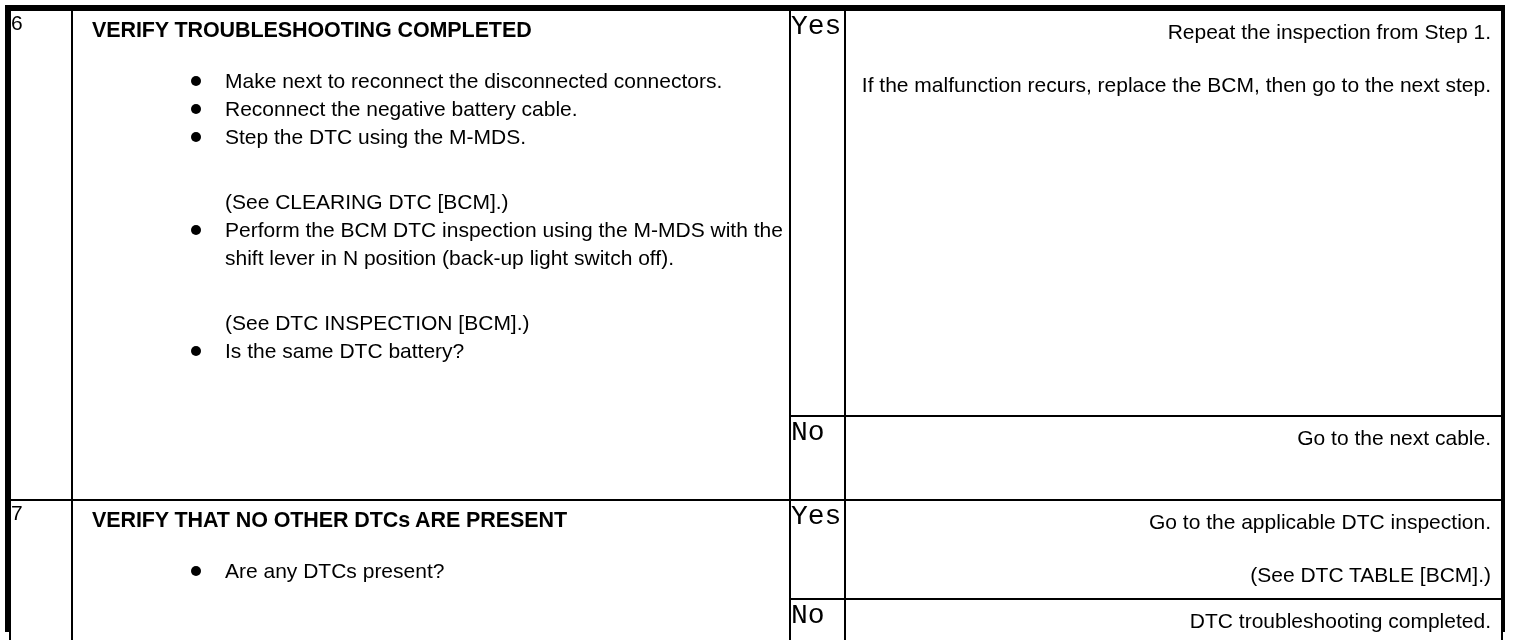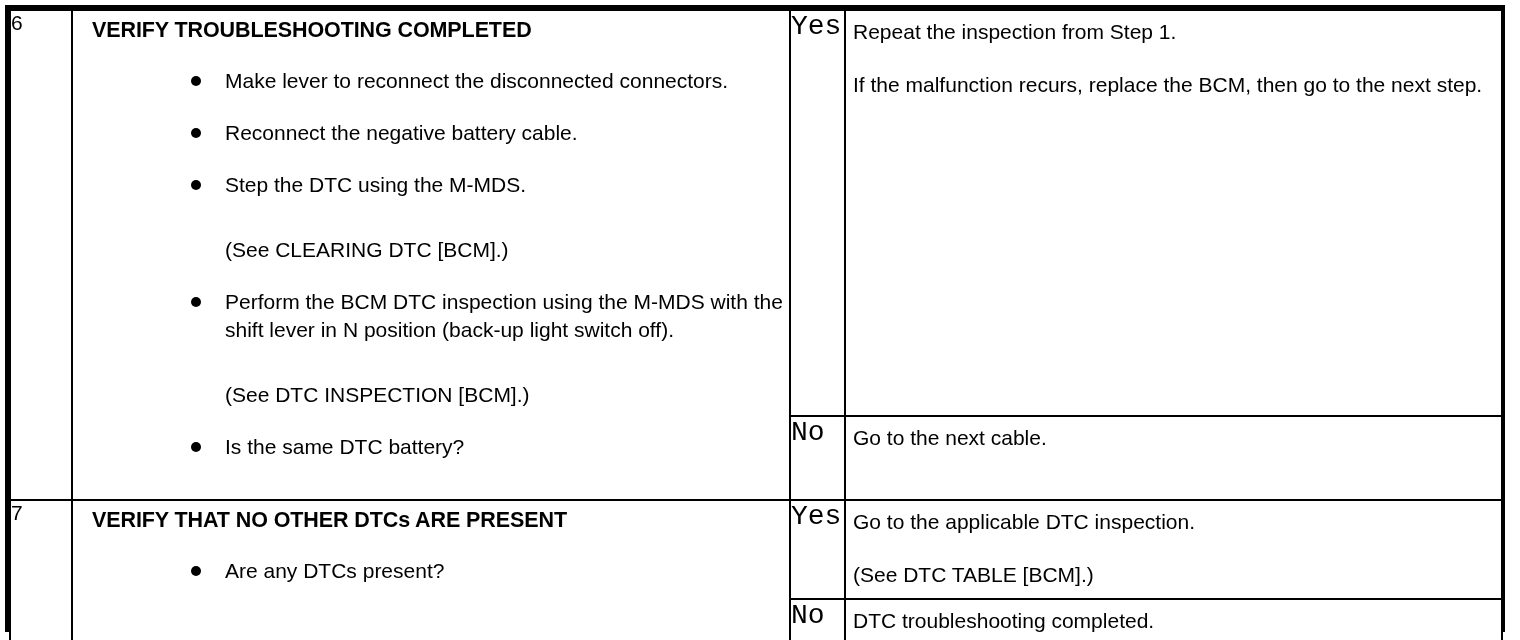--- a/index.html
+++ b/index.html
@@ -86,21 +86,20 @@
     list-style: none;
     margin: 0;
     padding: 0;
   }
 
   .bullet-row {
     position: relative;
     font-size: 21px;
     line-height: 1.35;
     padding-left: 145px;
-    margin-top: 24px;
   }
   .bullet-row:first-child { margin-top: 24px; }
 
   .bullet-row .dot {
     position: absolute;
     left: 111px;
     top: 9px;
     width: 10px;
     height: 10px;
     background: #000000;
@@ -120,20 +119,21 @@
     line-height: 1.35;
     margin: 0;
     padding: 0 6px 0 0;
   }
   .para + .para {
     margin-top: 25px;
   }
 
   .result-pad {
     padding: 7px 4px 6px 7px;
+    text-align: right;
   }
 </style>
 </head>
 <body>
 
 <div id="page">
   <div class="table-frame">
     <table class="tbl">
       <colgroup>
         <col class="c-step">
@@ -146,21 +146,21 @@
         <tr>
           <td class="step-no" rowspan="2">6</td>
 
           <td rowspan="2">
             <div class="cell-pad">
               <div class="heading">VERIFY TROUBLESHOOTING COMPLETED</div>
 
               <div class="bullets">
                 <div class="bullet-row">
                   <span class="dot"></span>
-                  <span>Make lever to reconnect the disconnected connectors.</span>
+                  <span>Make next to reconnect the disconnected connectors.</span>
                 </div>
                 <div class="bullet-row">
                   <span class="dot"></span>
                   <span>Reconnect the negative battery cable.</span>
                 </div>
                 <div class="bullet-row">
                   <span class="dot"></span>
                   <span>Step the DTC using the M-MDS.</span>
                 </div>
                 <div class="note-row">(See CLEARING DTC [BCM].)</div>

